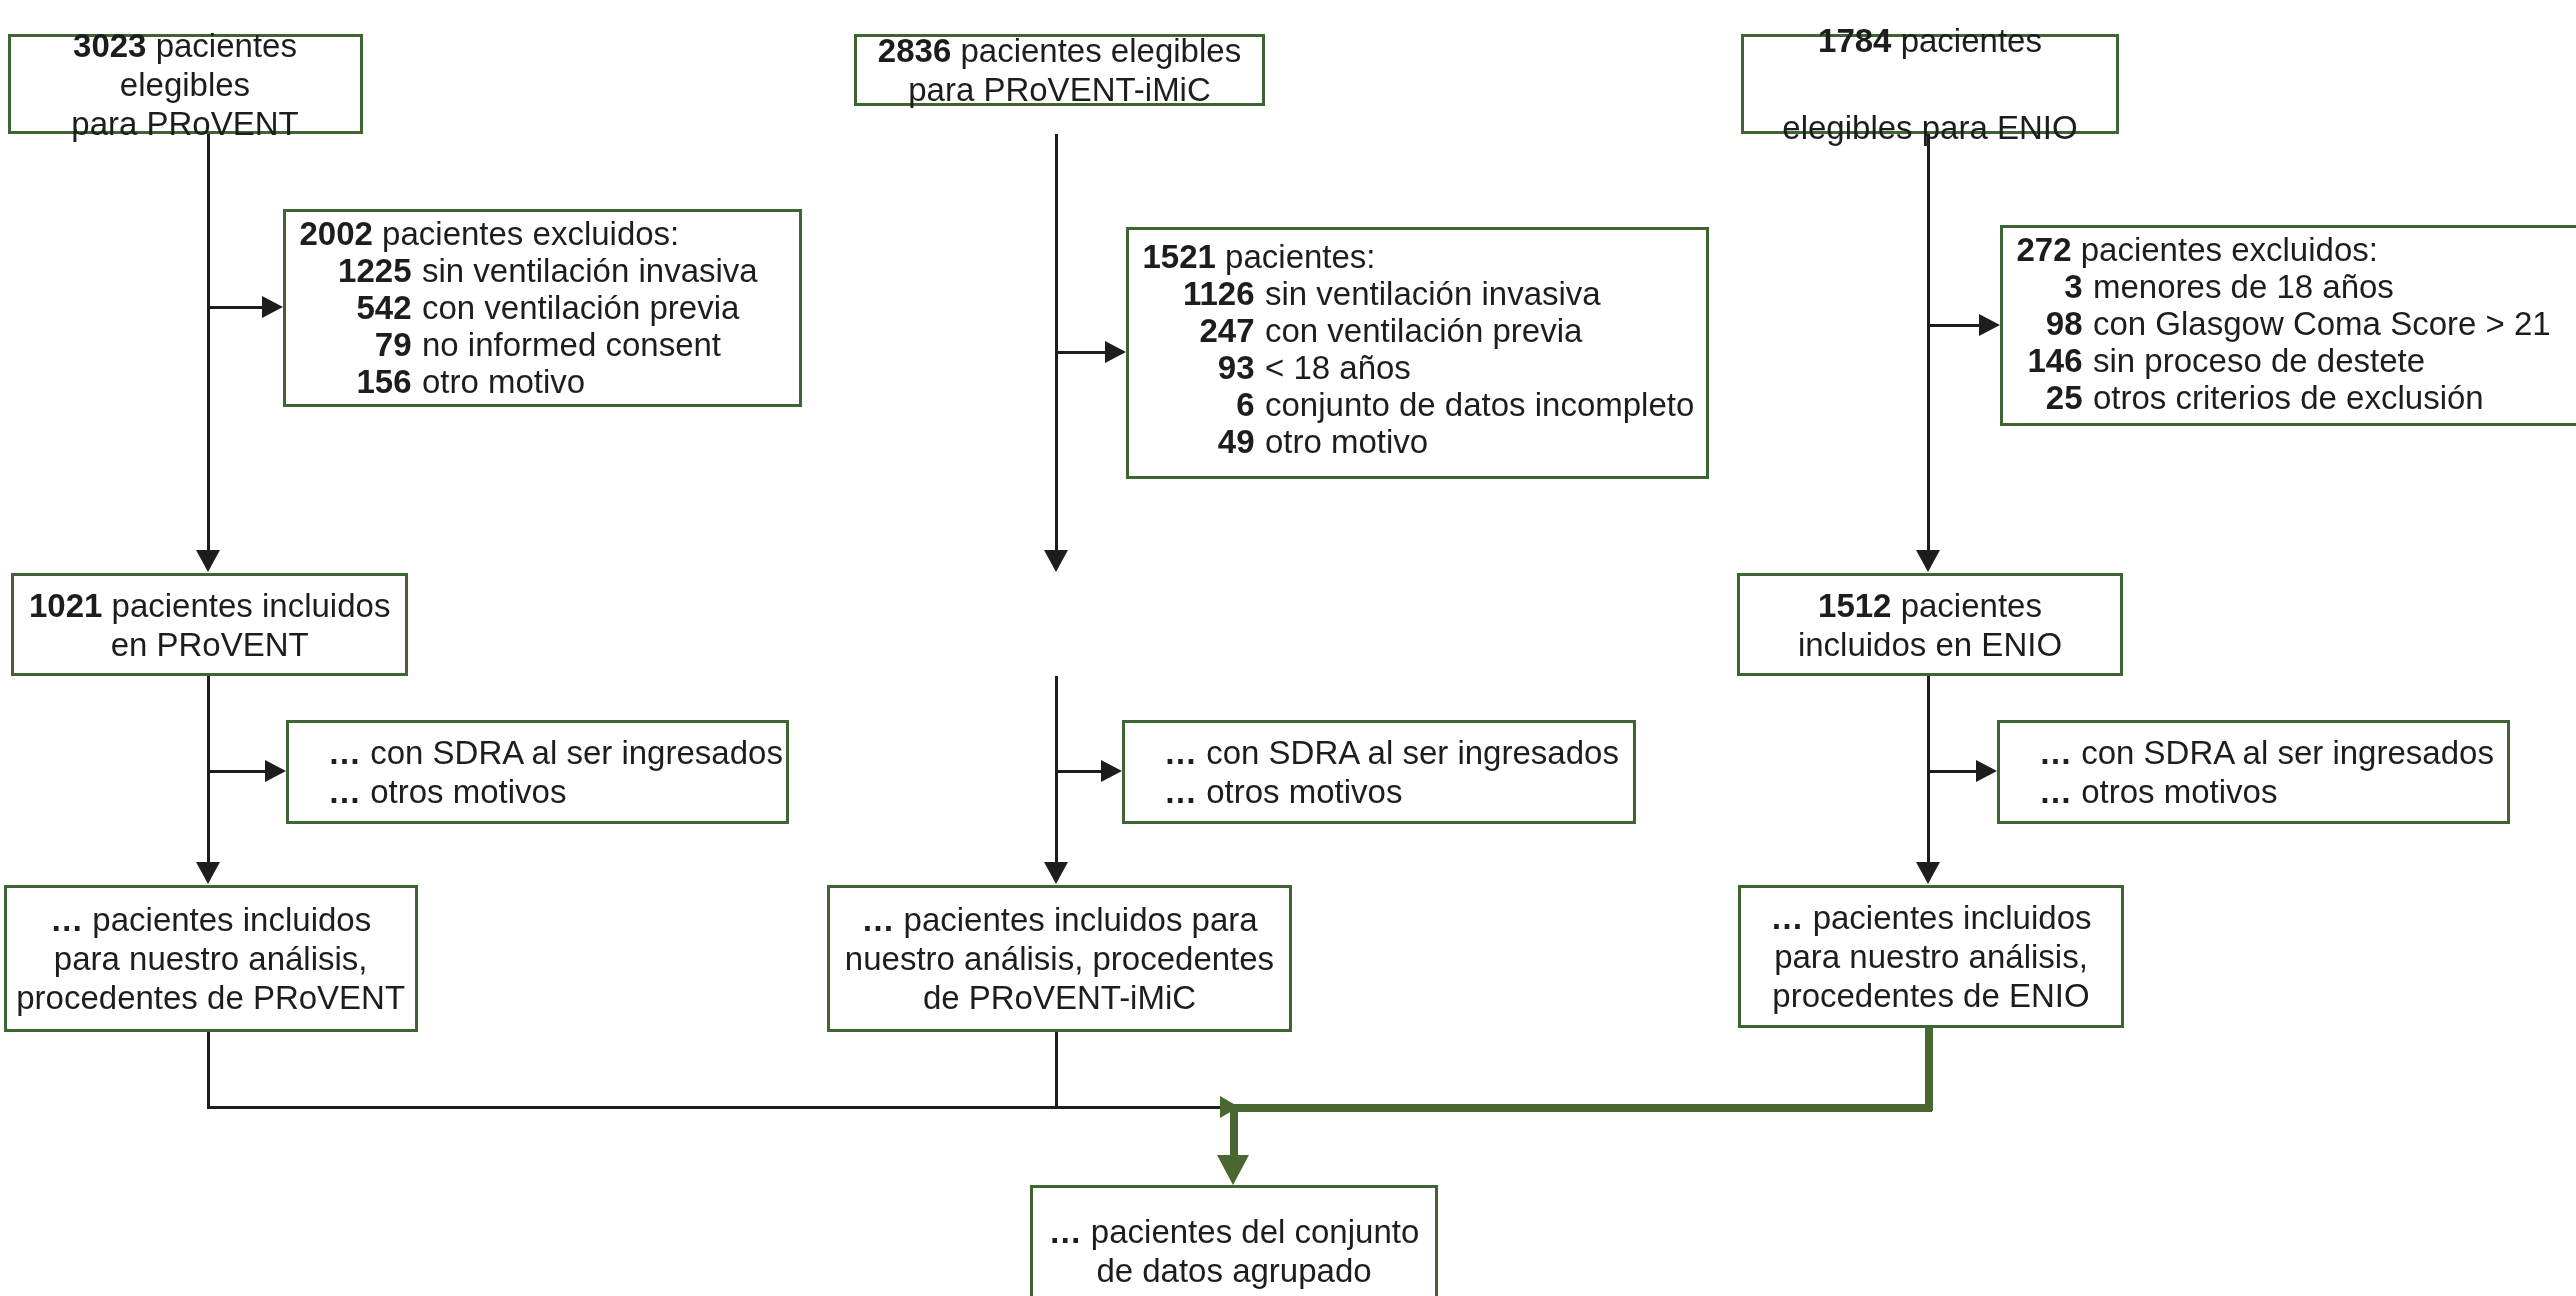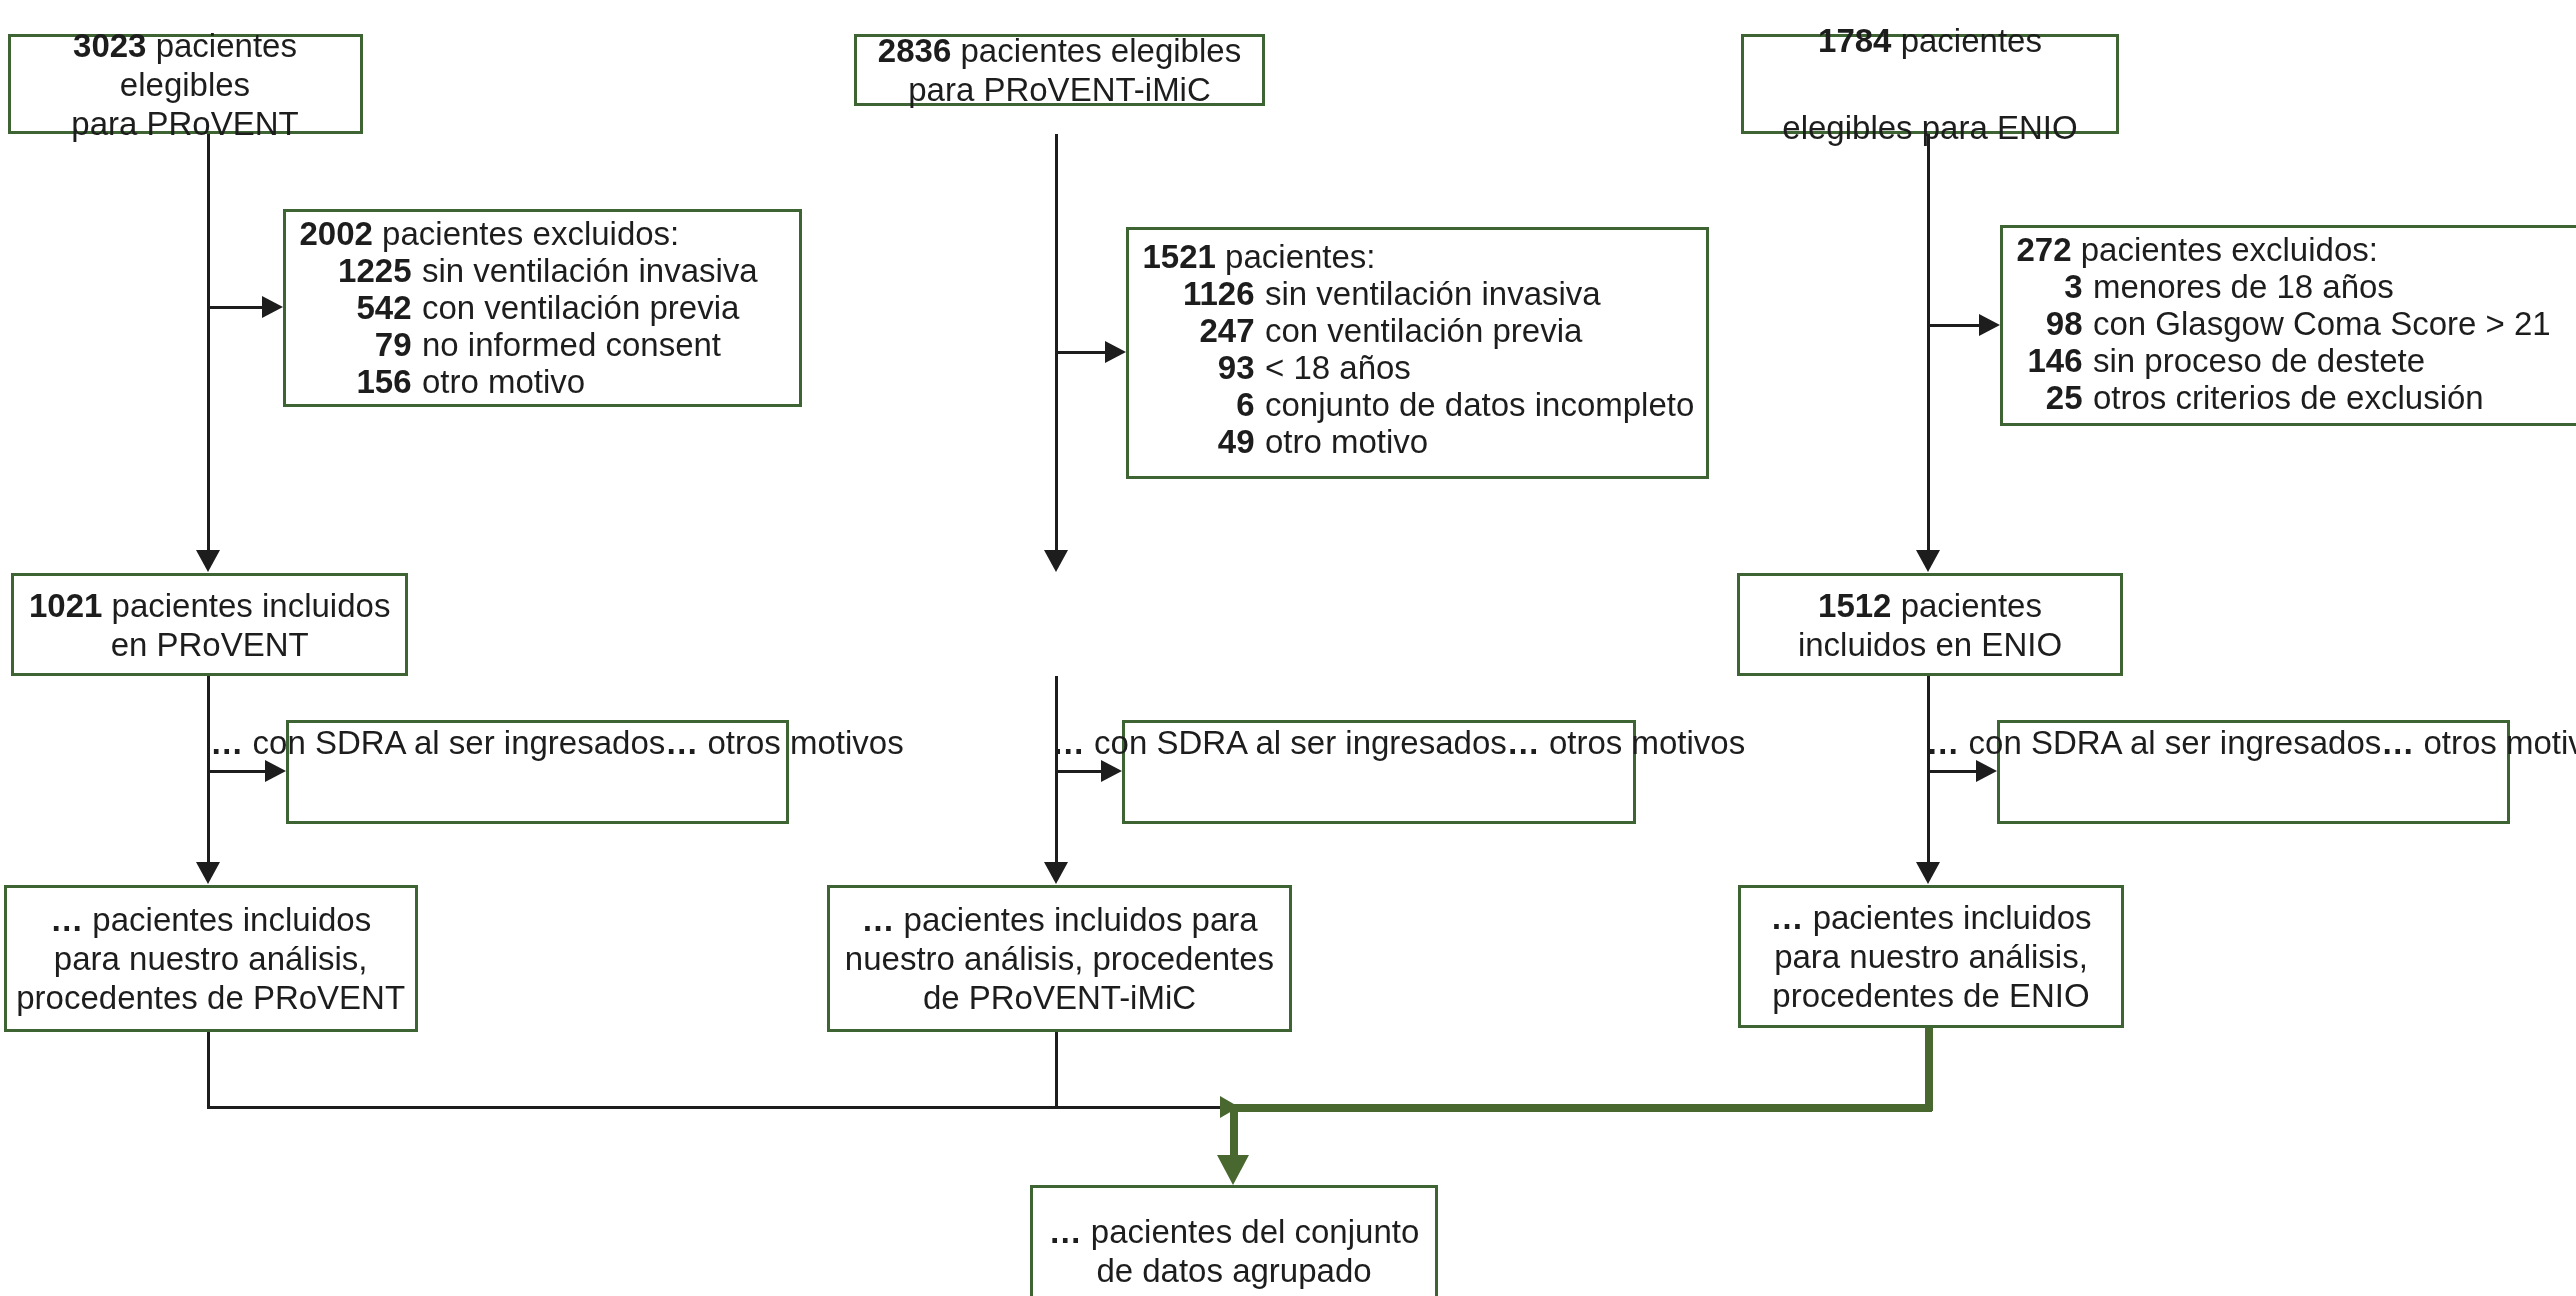--- a/index.html
+++ b/index.html
@@ -19,21 +19,21 @@
   .center{display:flex;flex-direction:column;justify-content:center;align-items:center;text-align:center;}
   .bold,b{font-weight:bold;}
 
   .exc{line-height:37px;padding:3px 9px 0 13.5px;}
   .exc-header{white-space:nowrap;}
   .exc-item{display:flex;white-space:nowrap;}
   .exc-num{flex:0 0 112px;text-align:right;font-weight:bold;}
   .exc-num-narrow{flex:0 0 66px;text-align:right;font-weight:bold;}
   .exc-text{margin-left:10.5px;}
 
-  .sdra{display:flex;flex-direction:row;justify-content:center;padding-left:39px;}
+  .sdra{display:flex;flex-direction:column;justify-content:center;padding-left:39px;}
   .sdra .ln{white-space:nowrap;}
 
   .vline{position:absolute;width:3px;background:var(--connector);}
   .hline{position:absolute;height:3px;background:var(--connector);}
   .gvline{position:absolute;width:7.5px;background:var(--merge_green);}
   .ghline{position:absolute;height:7.5px;background:var(--merge_green);}
 
   .tri-down{position:absolute;width:0;height:0;
     border-left:12.7px solid transparent;border-right:12.7px solid transparent;
     border-top:22.5px solid var(--connector);}

